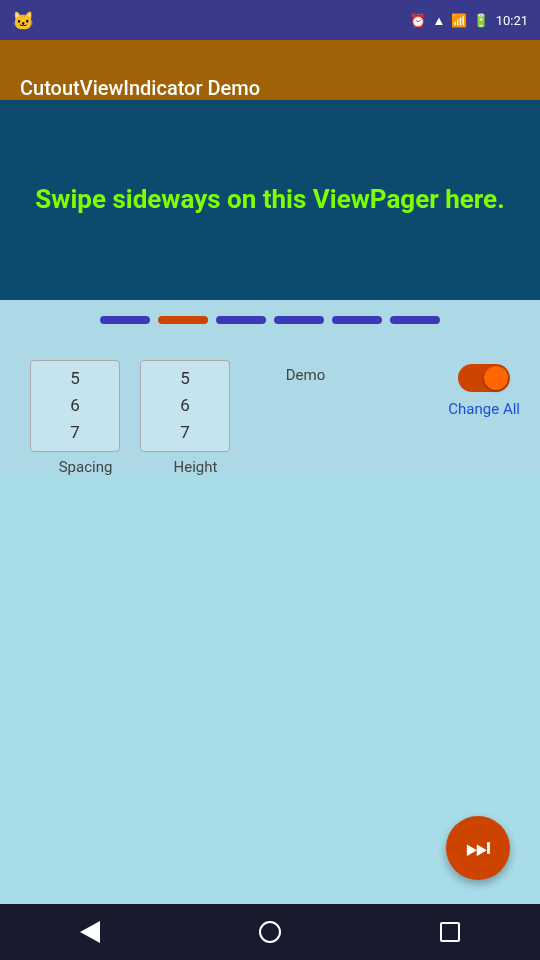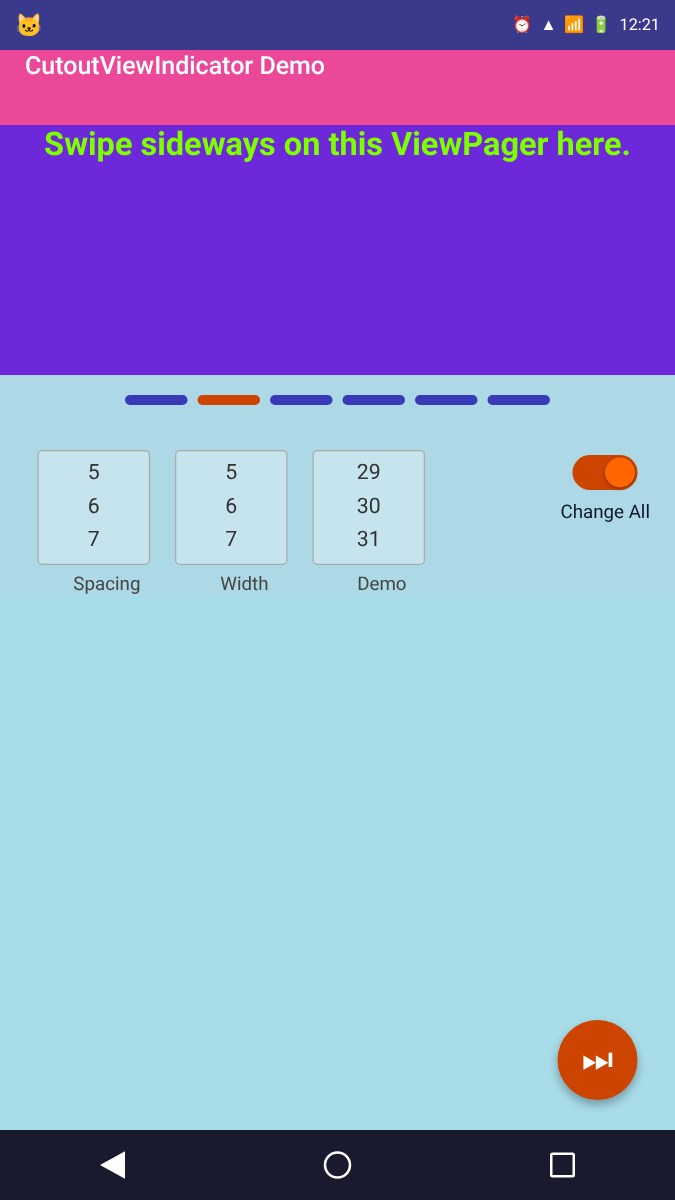--- a/index.html
+++ b/index.html
@@ -39,40 +39,41 @@
       display: flex;
       align-items: center;
       gap: 6px;
       font-size: 13px;
     }
 
     
     .app-bar {
       width: 100%;
       height: 60px;
-      background-color: #ec4899;
-      display: flex;
-      align-items: flex-start;
+      background-color: #a16207;
+      display: flex;
+      align-items: flex-end;
       padding: 0 20px;
     }
 
     .app-bar-title {
       color: white;
       font-size: 20px;
       font-weight: 500;
     }
 
     
     .viewpager-area {
       width: 100%;
       height: 200px;
-      background-color: #6d28d9;
+      background-color: #0c4a6e;
       display: flex;
       flex-direction: column;
       align-items: center;
+      justify-content: center;
     }
 
     .viewpager-text {
       color: #7eff00;
       font-size: 26px;
       font-weight: bold;
       text-align: center;
       line-height: 1.3;
       padding: 0 20px;
     }
@@ -171,21 +172,21 @@
       border-radius: 50%;
       position: absolute;
       top: 2px;
       right: 2px;
       box-shadow: 0 1px 3px rgba(0,0,0,0.4);
     }
 
     .change-all-label {
       margin-top: 8px;
       font-size: 15px;
-      color: #0f172a;
+      color: #1d4ed8;
       text-align: right;
     }
 
     
     .fab {
       position: absolute;
       bottom: 80px;
       right: 30px;
       width: 64px;
       height: 64px;
@@ -266,21 +267,21 @@
   </div>
   <div class="status-bar-right">
 
     <span>⏰</span>
 
     <span>▲</span>
 
     <span>📶</span>
 
     <span>🔋</span>
-    <span>12:21</span>
+    <span>10:21</span>
   </div>
 </div>
 
 <div class="app-bar">
   <span class="app-bar-title">CutoutViewIndicator Demo</span>
 </div>
 
 <div class="viewpager-area">
   <span class="viewpager-text">Swipe sideways on this ViewPager here.</span>
 </div>
@@ -304,29 +305,24 @@
     </div>
     <span class="spinner-label">Spacing</span>
   </div>
 
   <div class="spinner-column">
     <div class="spinner-container">
       <span class="spinner-value">5</span>
       <span class="spinner-value">6</span>
       <span class="spinner-value">7</span>
     </div>
-    <span class="spinner-label">Width</span>
+    <span class="spinner-label">Height</span>
   </div>
 
   <div class="spinner-column">
-    <div class="spinner-container">
-      <span class="spinner-value">29</span>
-      <span class="spinner-value">30</span>
-      <span class="spinner-value">31</span>
-    </div>
     <span class="spinner-label">Demo</span>
   </div>
 
   <div class="toggle-section">
     <div class="toggle-track">
       <div class="toggle-thumb"></div>
     </div>
     <span class="change-all-label">Change All</span>
   </div>
 

